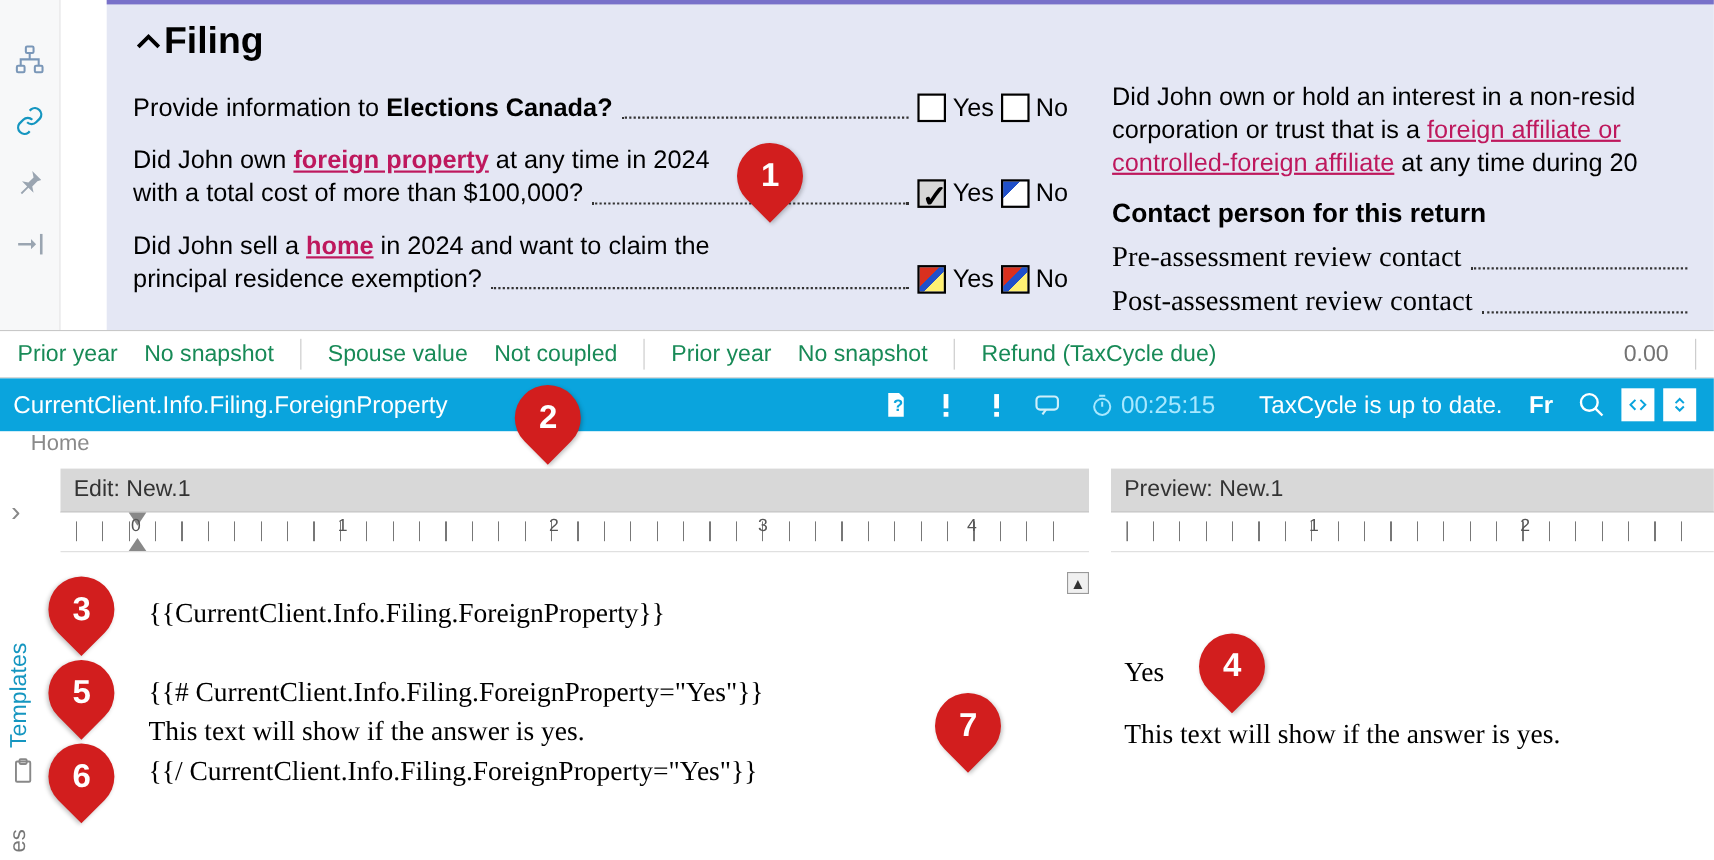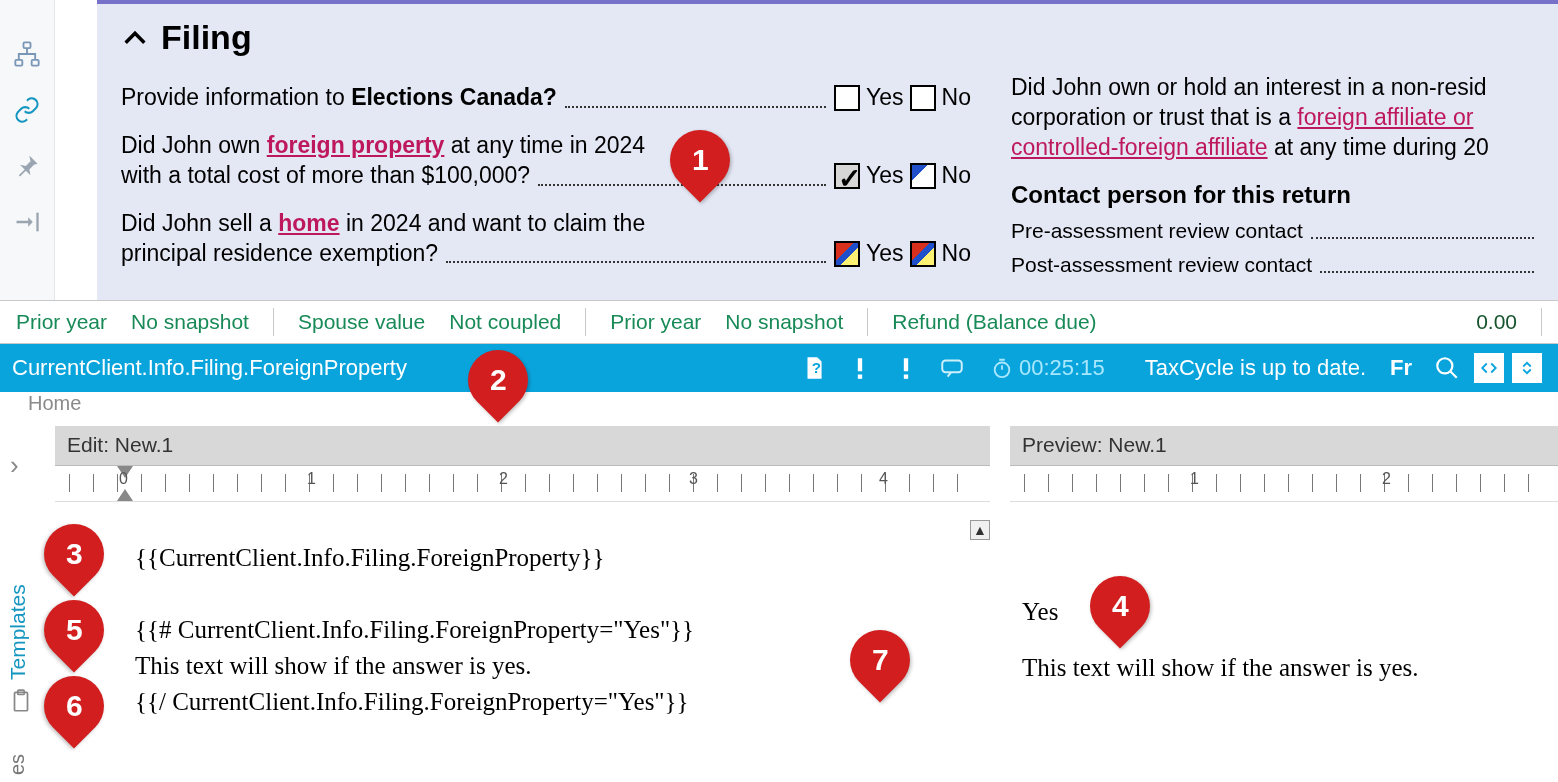--- a/index.html
+++ b/index.html
@@ -32,21 +32,21 @@
     position: absolute;
     left: 97px; top: 0;
     right: 0;
     height: 300px;
     background: #e4e7f4;
     border-top: 4px solid #7871c9;
     padding: 14px 24px 0 24px;
     overflow: hidden;
   }
   .filing-header {
-    display: flex; align-items: center; gap: 12px;
+    display: flex; align-items: center; 
     font-size: 34px; font-weight: 700;
     margin-bottom: 16px;
   }
   .chev-up { width: 28px; height: 28px; }
   .filing-cols { display: flex; gap: 40px; }
   .filing-left { width: 850px; }
   .filing-right { flex: 1; }
 
   .question { margin: 10px 0 18px 0; font-size: 23px; line-height: 1.3; }
   .link { color: #be185d; text-decoration: underline; }
@@ -63,37 +63,37 @@
   }
   .cbox.checked::after{
     content:"✓"; position:absolute; left:2px; top:-4px;
     font-size:28px; font-weight:700; color:#000;
   }
   .cbox.corner-redblue { background:linear-gradient(135deg,#d9301e 0 40%,#2050c9 40% 60%,#fff173 60%); }
   .cbox.corner-bluel { background:linear-gradient(135deg,#2050c9 0 35%,#fff 35%); }
   .cbox.grey { background:#d7d7d7; }
 
   .section-sub { font-size:24px; font-weight:700; margin-top:12px; }
-  .plain-row { display:flex; margin:10px 0; font-size:21px; }
+  .plain-row { display:flex; margin:10px 0; font-size:26px;font-family:Liberation Serif, serif; }
   .plain-row .fill { flex:1; margin-left:8px; border-bottom:2px dotted #333; transform:translateY(-4px);}
 
   
   .status-strip {
     position:absolute;
     left:0; right:0; top:300px;
     height:44px;
     background:#fff;
     border-top:1px solid #c8c8c8;
     border-bottom:1px solid #c8c8c8;
     display:flex; align-items:center;
     padding:0 16px;
     gap:24px; color:#188a57; font-size:21px;
   }
   .status-strip .divider { width:1px; height:28px; background:#c8c8c8; }
-  .status-strip .val { margin-left:auto; color:#14532d; }
+  .status-strip .val { margin-left:auto; color:#737373; }
 
   
   .path-bar {
     position:absolute;
     left:0; right:0; top:344px;
     height:48px;
     background:#0aa4dd;
     color:#fff;
     display:flex; align-items:center;
     padding:0 12px;
@@ -302,21 +302,21 @@
 <div class="status-strip">
   <span>Prior year</span>
   <span>No snapshot</span>
   <span class="divider"></span>
   <span>Spouse value</span>
   <span>Not coupled</span>
   <span class="divider"></span>
   <span>Prior year</span>
   <span>No snapshot</span>
   <span class="divider"></span>
-  <span>Refund (Balance due)</span>
+  <span>Refund (TaxCycle due)</span>
   <span class="val">0.00</span>
   <span class="divider"></span>
 </div>
 
 <div class="path-bar">
   <span>CurrentClient.Info.Filing.ForeignProperty</span>
   <span class="spacer"></span>
   <svg class="pb-icon" viewBox="0 0 24 24" fill="#fff">
       <path d="M6 2h9l4 4v16H6z" fill="#fff"></path>
       <text x="10" y="17" font-size="14" fill="#0aa4dd" font-weight="bold">?</text>

